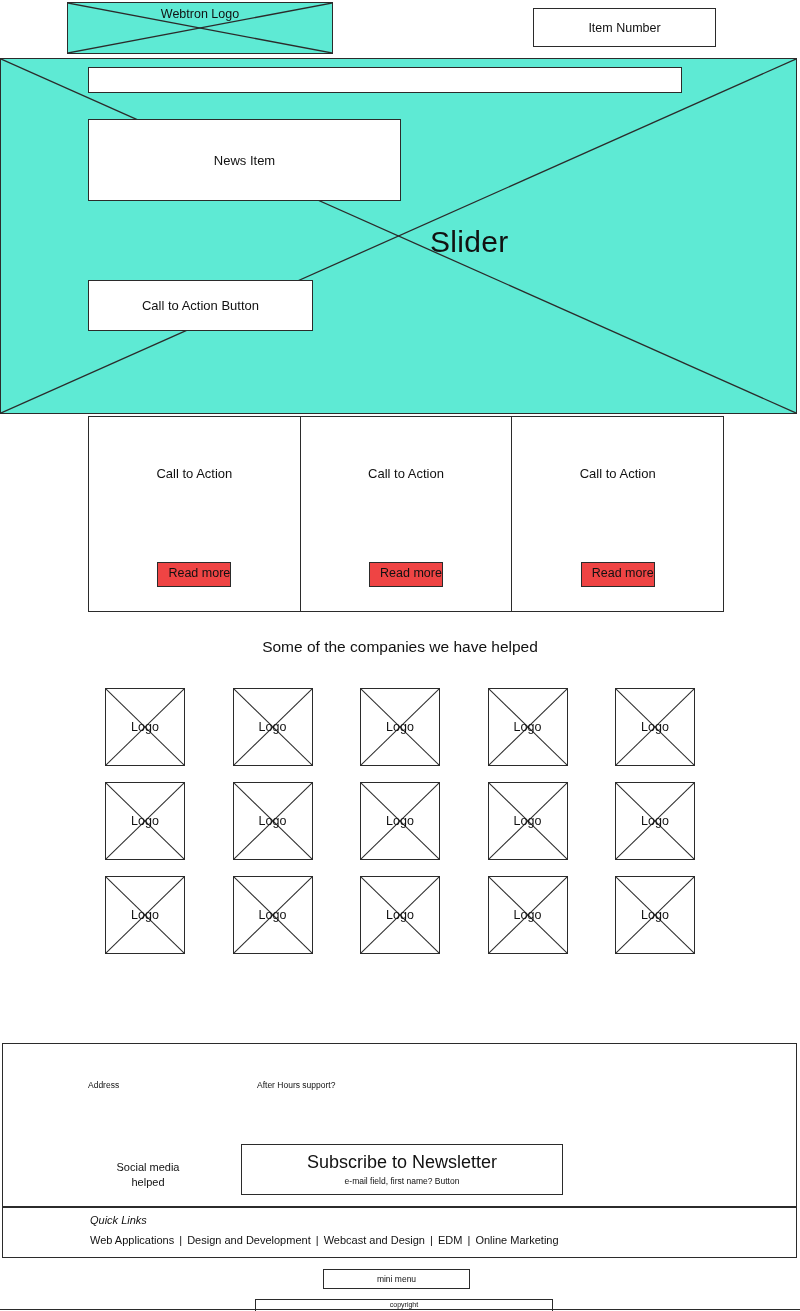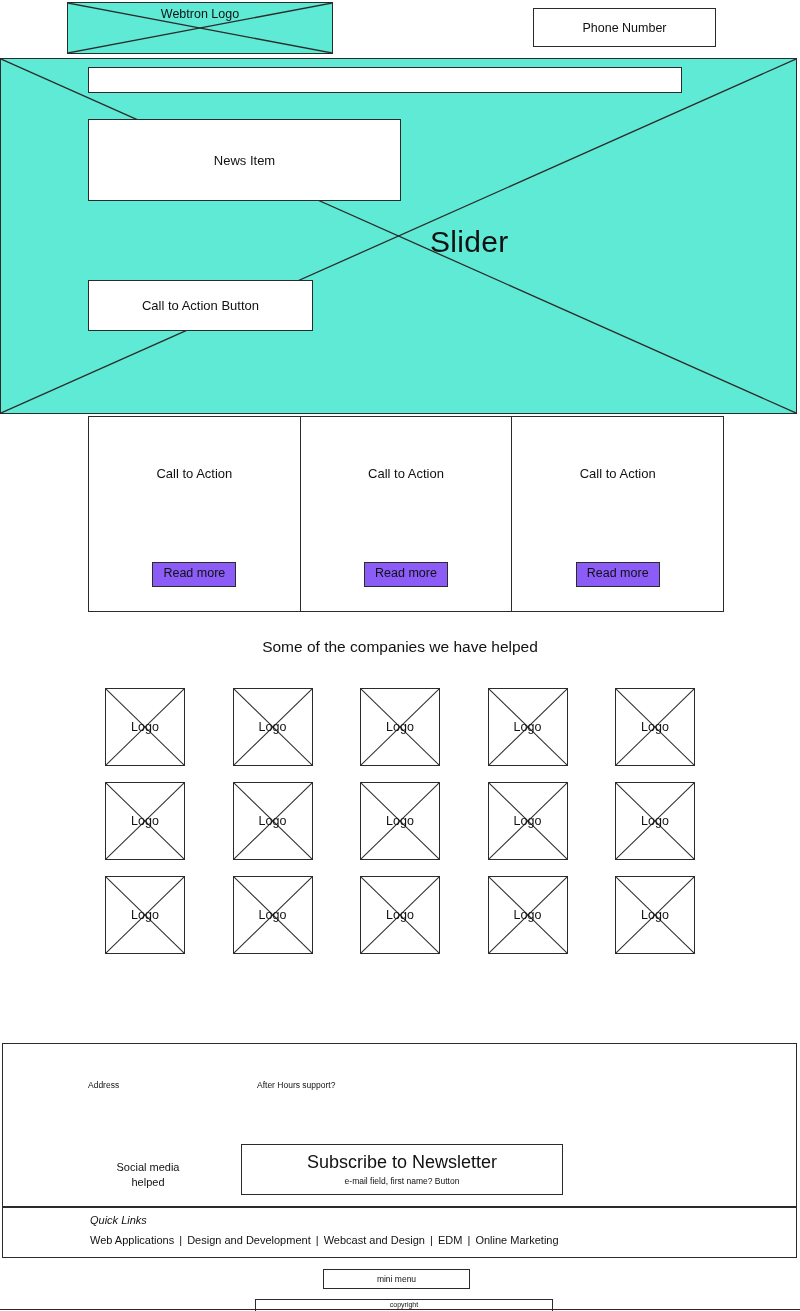--- a/index.html
+++ b/index.html
@@ -108,22 +108,22 @@
   .cta-col:last-child { border-right: 0; }
   .cta-title {
     margin-top: 49px;
     font-size: 13px;
   }
   .cta-readmore {
     position: absolute;
     bottom: 24px;
     box-sizing: border-box;
     border: 1.6px solid #2b2b2b;
-    background: #8b5cf6;
-    padding: 4px 10px 5px 10px;
+    background: #ef4444;
+    padding: 4px 0 5px 10px;
     font-size: 12.5px;
     line-height: 1.1;
   }
 
   
   #companies-title {
     position: absolute;
     left: 0; right: 0;
     top: 638px;
     text-align: center;
@@ -238,21 +238,21 @@
 
   <div class="xbox" id="logo-box">
     <svg viewBox="0 0 266 52" preserveAspectRatio="none">
       <line x1="0" y1="0" x2="266" y2="52" stroke="#2b2b2b" stroke-width="1.3" vector-effect="non-scaling-stroke"></line>
       <line x1="266" y1="0" x2="0" y2="52" stroke="#2b2b2b" stroke-width="1.3" vector-effect="non-scaling-stroke"></line>
     </svg>
     <div class="xlabel">Webtron Logo</div>
   </div>
 
   <div class="box center-text" id="phone-box">
-    <span>Phone Number</span>
+    <span>Item Number</span>
   </div>
 
   <div class="xbox" id="slider-box">
     <svg viewBox="0 0 797 356" preserveAspectRatio="none">
       <line x1="0" y1="0" x2="797" y2="356" stroke="#2b2b2b" stroke-width="1.3" vector-effect="non-scaling-stroke"></line>
       <line x1="797" y1="0" x2="0" y2="356" stroke="#2b2b2b" stroke-width="1.3" vector-effect="non-scaling-stroke"></line>
     </svg>
   </div>
 
   <div id="slider-label">Slider</div>

